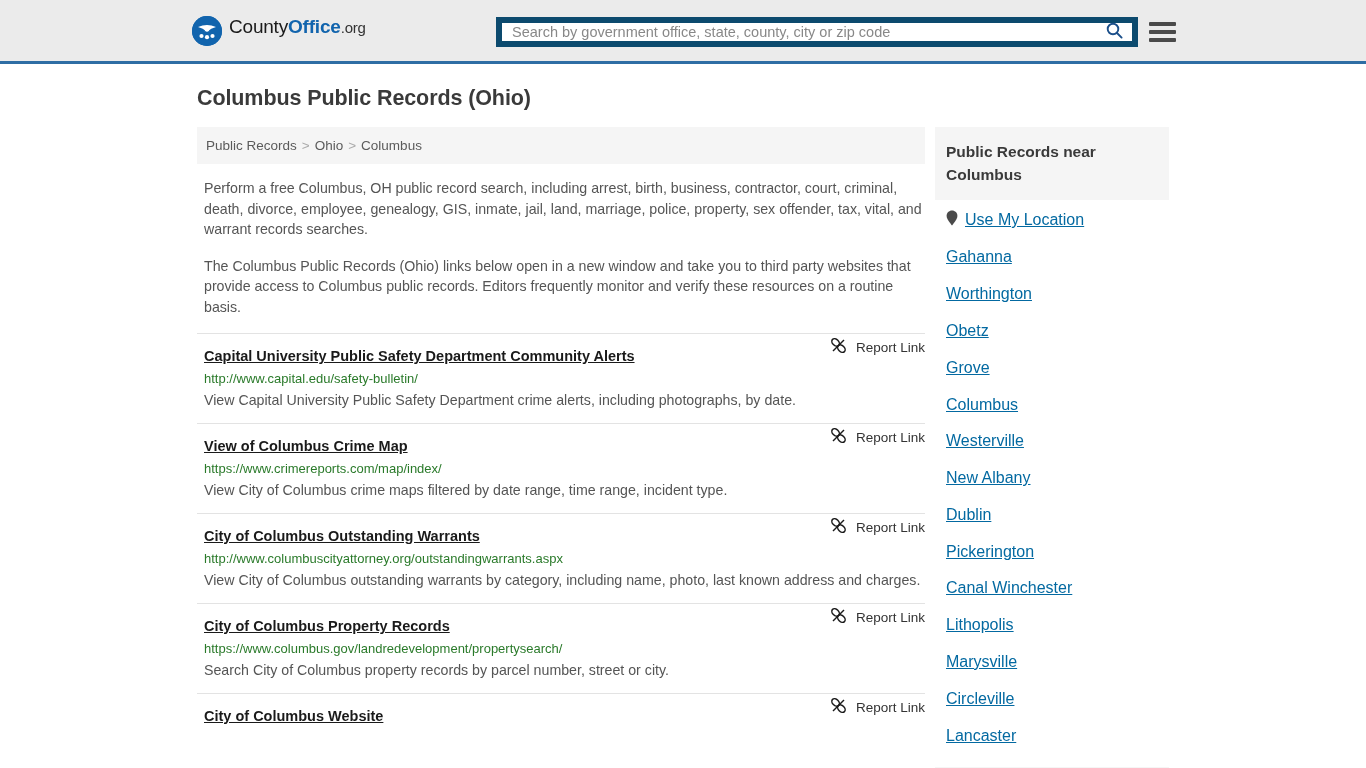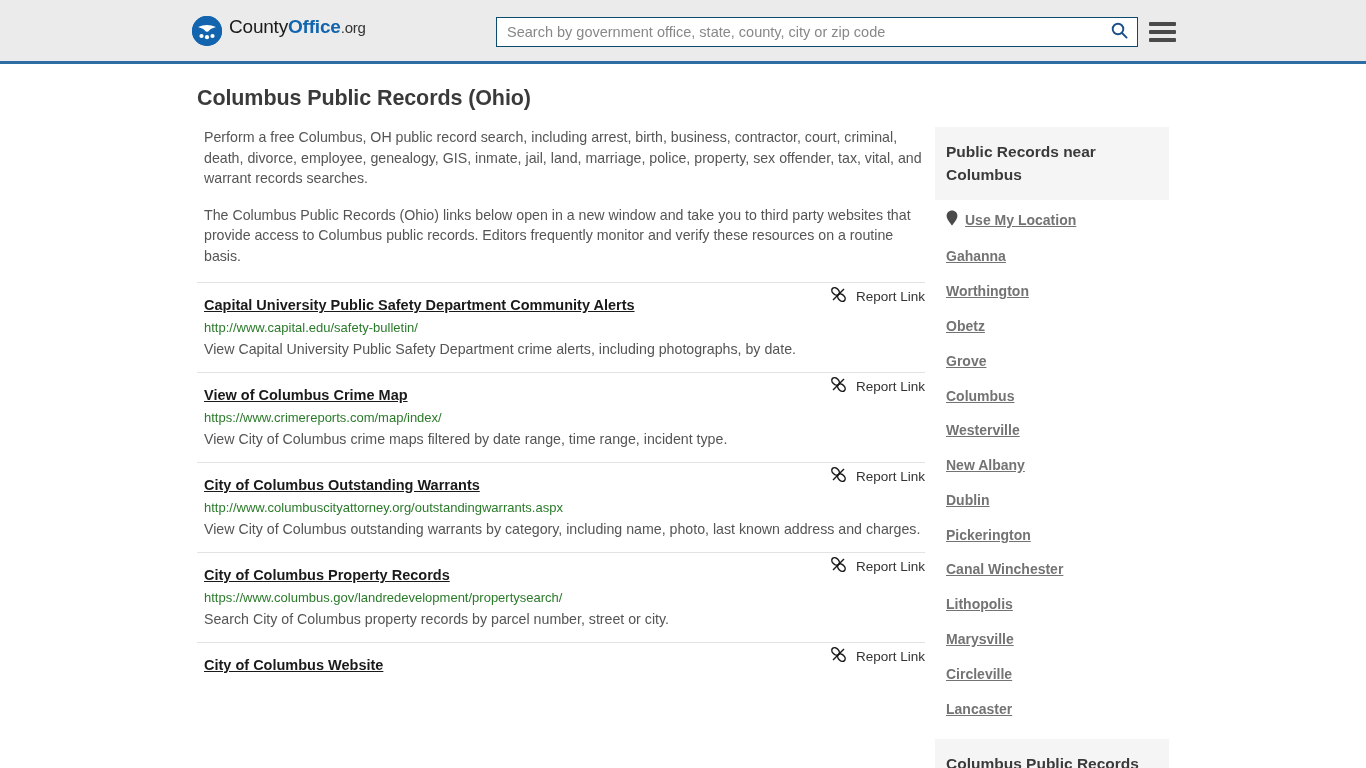--- a/index.html
+++ b/index.html
@@ -44,21 +44,21 @@
   .logo-text .b { color: #1164ad; font-weight: bold; }
   .logo-text .org { font-size: 15px; color: #333; }
 
   .search-wrap {
     position: absolute;
     left: 496px;
     top: 17px;
     width: 642px;
     height: 30px;
     background: #fff;
-    border: 1px solid #0c4a6e;
+    border: 6px solid #0c4a6e;
     display: flex;
     align-items: center;
   }
   .search-input {
     flex: 1 1 auto;
     border: 0;
     outline: none;
     height: 28px;
     padding: 0 10px;
     font-size: 14.5px;
@@ -184,26 +184,25 @@
     padding: 13px 11px 14px 11px;
     font-size: 15.5px;
     font-weight: bold;
     color: #3a3a3a;
     line-height: 23px;
   }
   .side-list { padding: 0; margin: 0; list-style: none; }
   .side-list li { padding: 0; }
   .side-list a {
     display: inline-block;
-    font-size: 14px;
-    color: #737373;
+    font-size: 16px;
+    color: #0369a1;
     text-decoration: underline;
     padding: 9.4px 0 9.4px 11px;
     cursor: pointer;
-    font-weight: bold;
   }
   .side-list .with-icon {
     display: flex;
     align-items: center;
     gap: 7px;
     padding-left: 11px;
     padding-top: 10px;
     padding-bottom: 9px;
   }
   .side-list .with-icon a { padding: 0; }
@@ -249,20 +248,23 @@
 </div>
 
 <div class="page">
 
   <h1 class="page-title">Columbus Public Records (Ohio)</h1>
 
   <div class="columns">
 
     <div class="main-col">
 
+      <div class="breadcrumb">
+        <a>Public Records</a><span class="sep">&gt;</span><a>Ohio</a><span class="sep">&gt;</span><a>Columbus</a>
+      </div>
 
       <div class="intro">
         <p>Perform a free Columbus, OH public record search, including arrest, birth, business, contractor, court, criminal, death, divorce, employee, genealogy, GIS, inmate, jail, land, marriage, police, property, sex offender, tax, vital, and warrant records searches.</p>
         <p>The Columbus Public Records (Ohio) links below open in a new window and take you to third party websites that provide access to Columbus public records. Editors frequently monitor and verify these resources on a routine basis.</p>
       </div>
 
       <div class="results">
 
         <div class="result">
           <a class="result-title">Capital University Public Safety Department Community Alerts</a>

